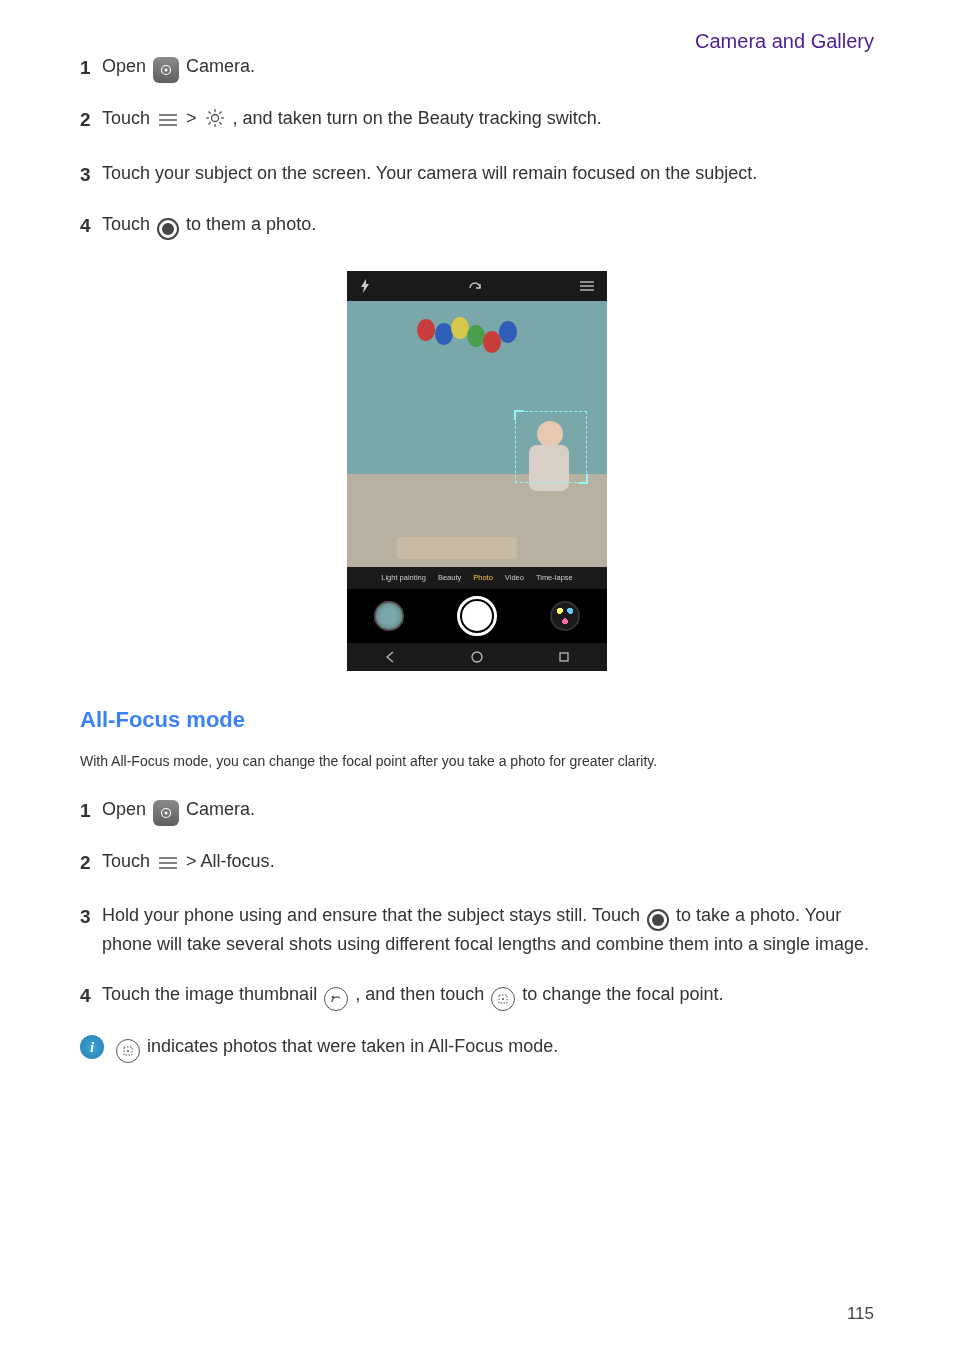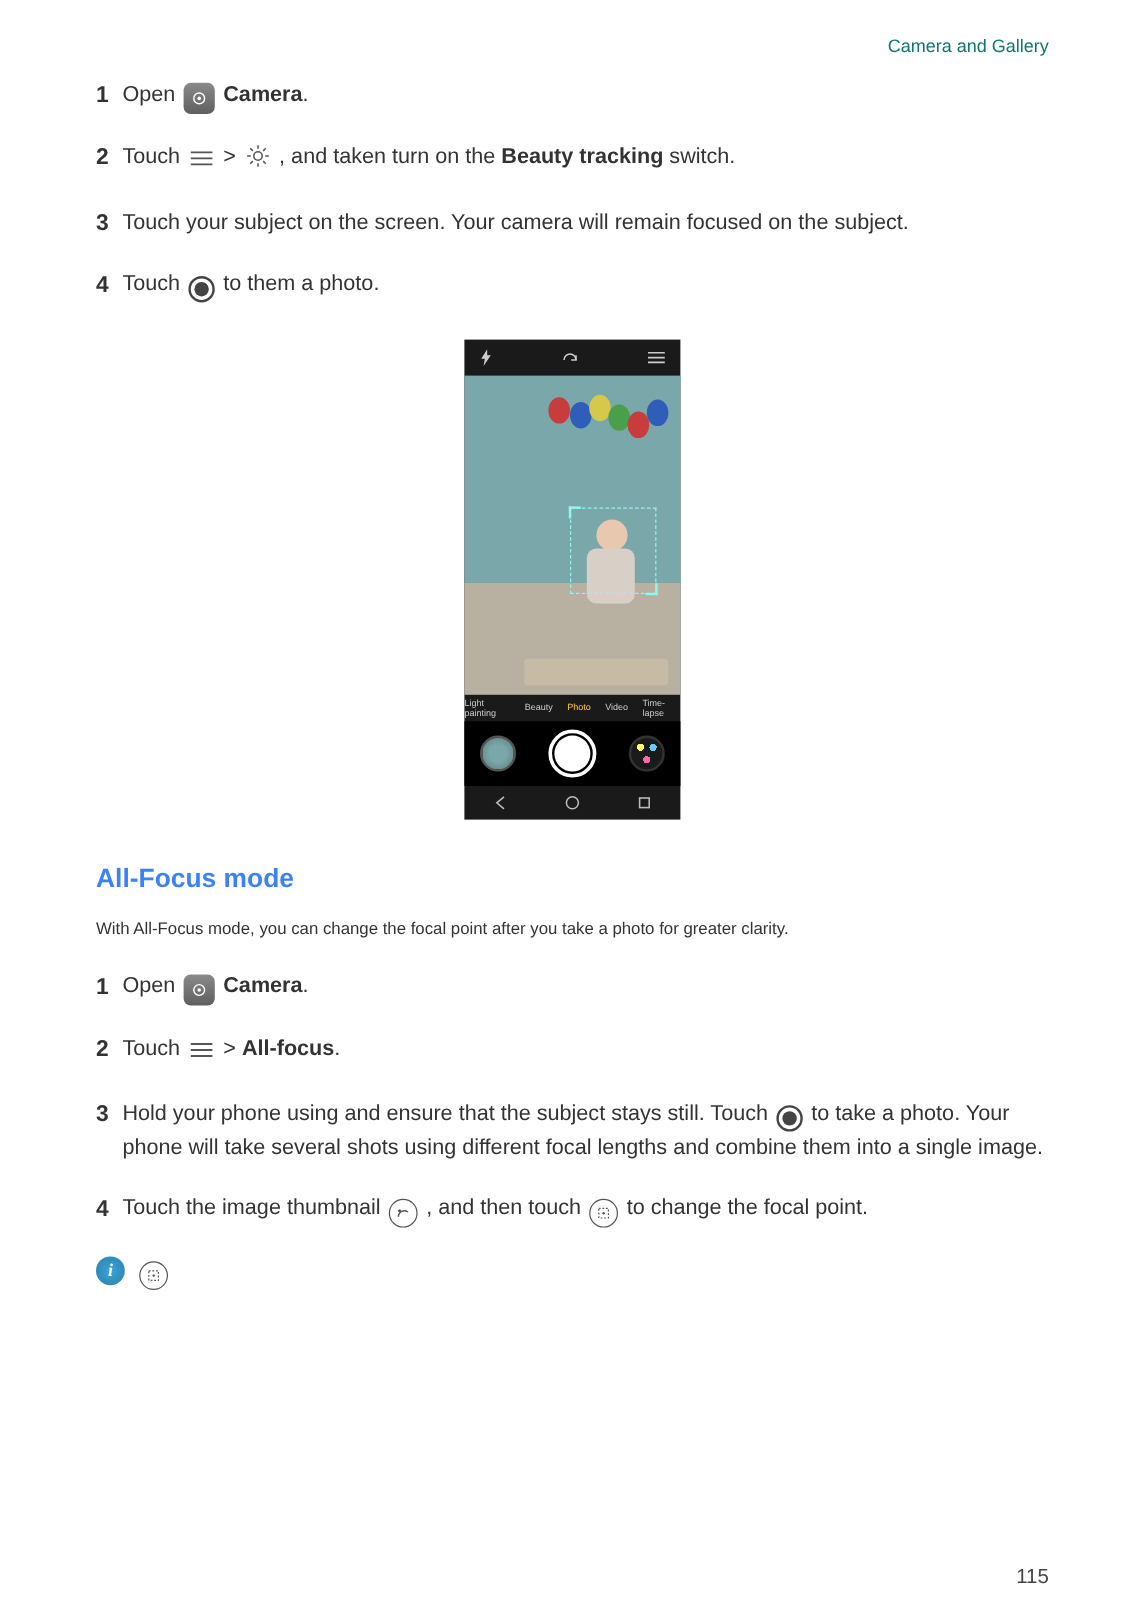--- a/index.html
+++ b/index.html
@@ -7,41 +7,40 @@
     width: 954px;
     height: 1352px;
     font-family: Arial, Helvetica, sans-serif;
     color: #333;
     background: #fff;
     position: relative;
     padding: 30px 80px 30px 80px;
   }
   .header-right {
     text-align: right;
-    font-size: 15px;
-    color: #0f766e;
-    margin-bottom: 18px;
+    font-size: 20px;
+    color: #4c1d95;
   }
   .step {
     display: flex;
     align-items: flex-start;
     margin-bottom: 22px;
     font-size: 18px;
     line-height: 1.55;
   }
   .step-num {
     font-weight: bold;
     font-size: 19px;
     width: 22px;
     flex-shrink: 0;
   }
   .step-body {
     flex: 1;
   }
-  .bold { font-weight: bold; }
+  .bold { font-weight: normal; }
   .inline-icon {
     display: inline-block;
     vertical-align: middle;
     margin: 0 2px;
   }
   .camera-app-icon {
     width: 26px; height: 26px;
     background: linear-gradient(#8a8a8a,#5f5f5f);
     border-radius: 6px;
     display: inline-flex;
@@ -57,21 +56,21 @@
     display: inline-flex; align-items:center; justify-content:center;
     vertical-align: -5px;
   }
   .shutter-icon::after {
     content:""; width:12px; height:12px; background:#444; border-radius:50%;
   }
   .phone-wrap {
     display:flex; justify-content:center; margin: 30px 0 36px 0;
   }
   .phone-screen {
-    width: 180px; height: 400px; background: #1a1a1a; display:flex; flex-direction:column;
+    width: 260px; height: 400px; background: #1a1a1a; display:flex; flex-direction:column;
   }
   .ps-top {
     height: 30px; display:flex; align-items:center; justify-content:space-between;
     padding: 0 12px; color:#ccc;
   }
   .ps-top svg { display:block; }
   .ps-viewfinder {
     flex:1; position:relative; background: linear-gradient(#7aa7a9 0%, #7aa7a9 65%, #b8b0a0 65%, #b8b0a0 100%);
     overflow:hidden;
   }
@@ -349,16 +348,17 @@
 
 <div class="tip-row">
   <span class="tip-info-icon">i</span>
   <div>
     <span class="inline-icon allfocus-edit">
       <svg width="14" height="14" viewBox="0 0 14 14">
           <rect x="3" y="3" width="8" height="8" fill="none" stroke="#555" stroke-width="1" stroke-dasharray="1.5 1.5"></rect>
           <circle cx="7" cy="7" r="1" fill="#555"></circle>
         </svg>
     </span>
+    <span> indicates photos that were taken in All-Focus mode.</span>
   </div>
 </div>
 
 <div class="page-num">115</div>
 
 </body></html>

